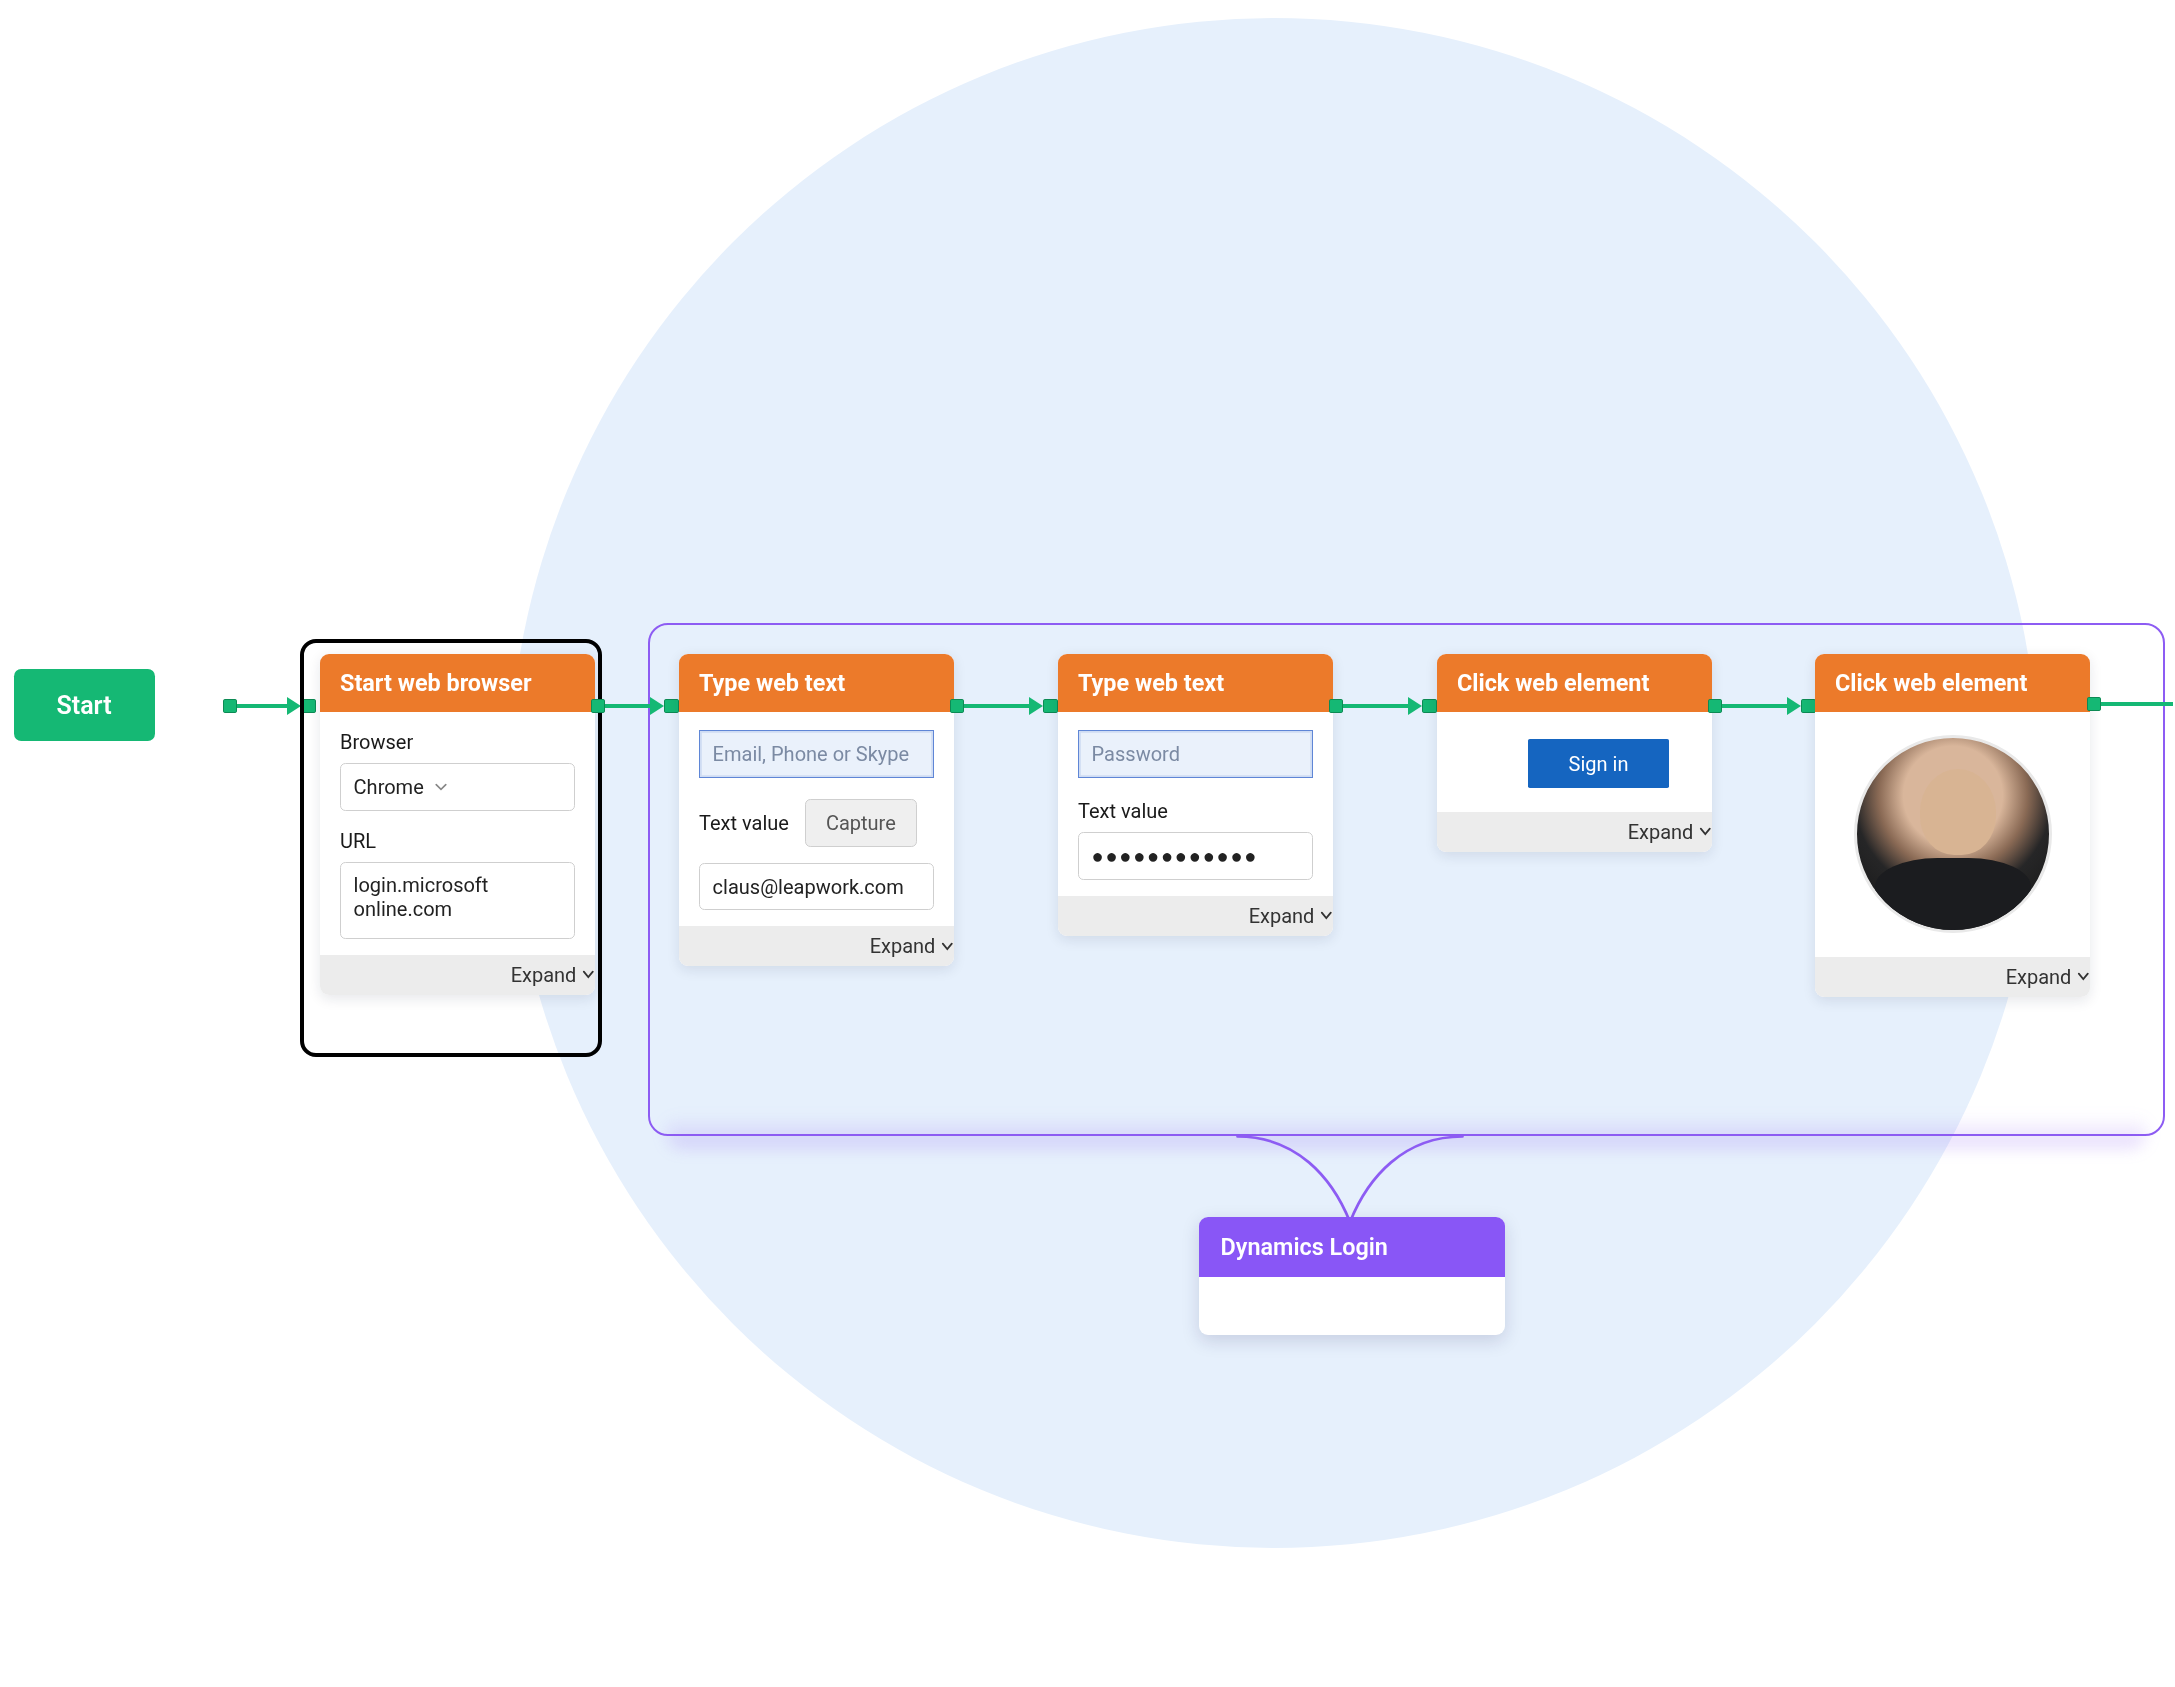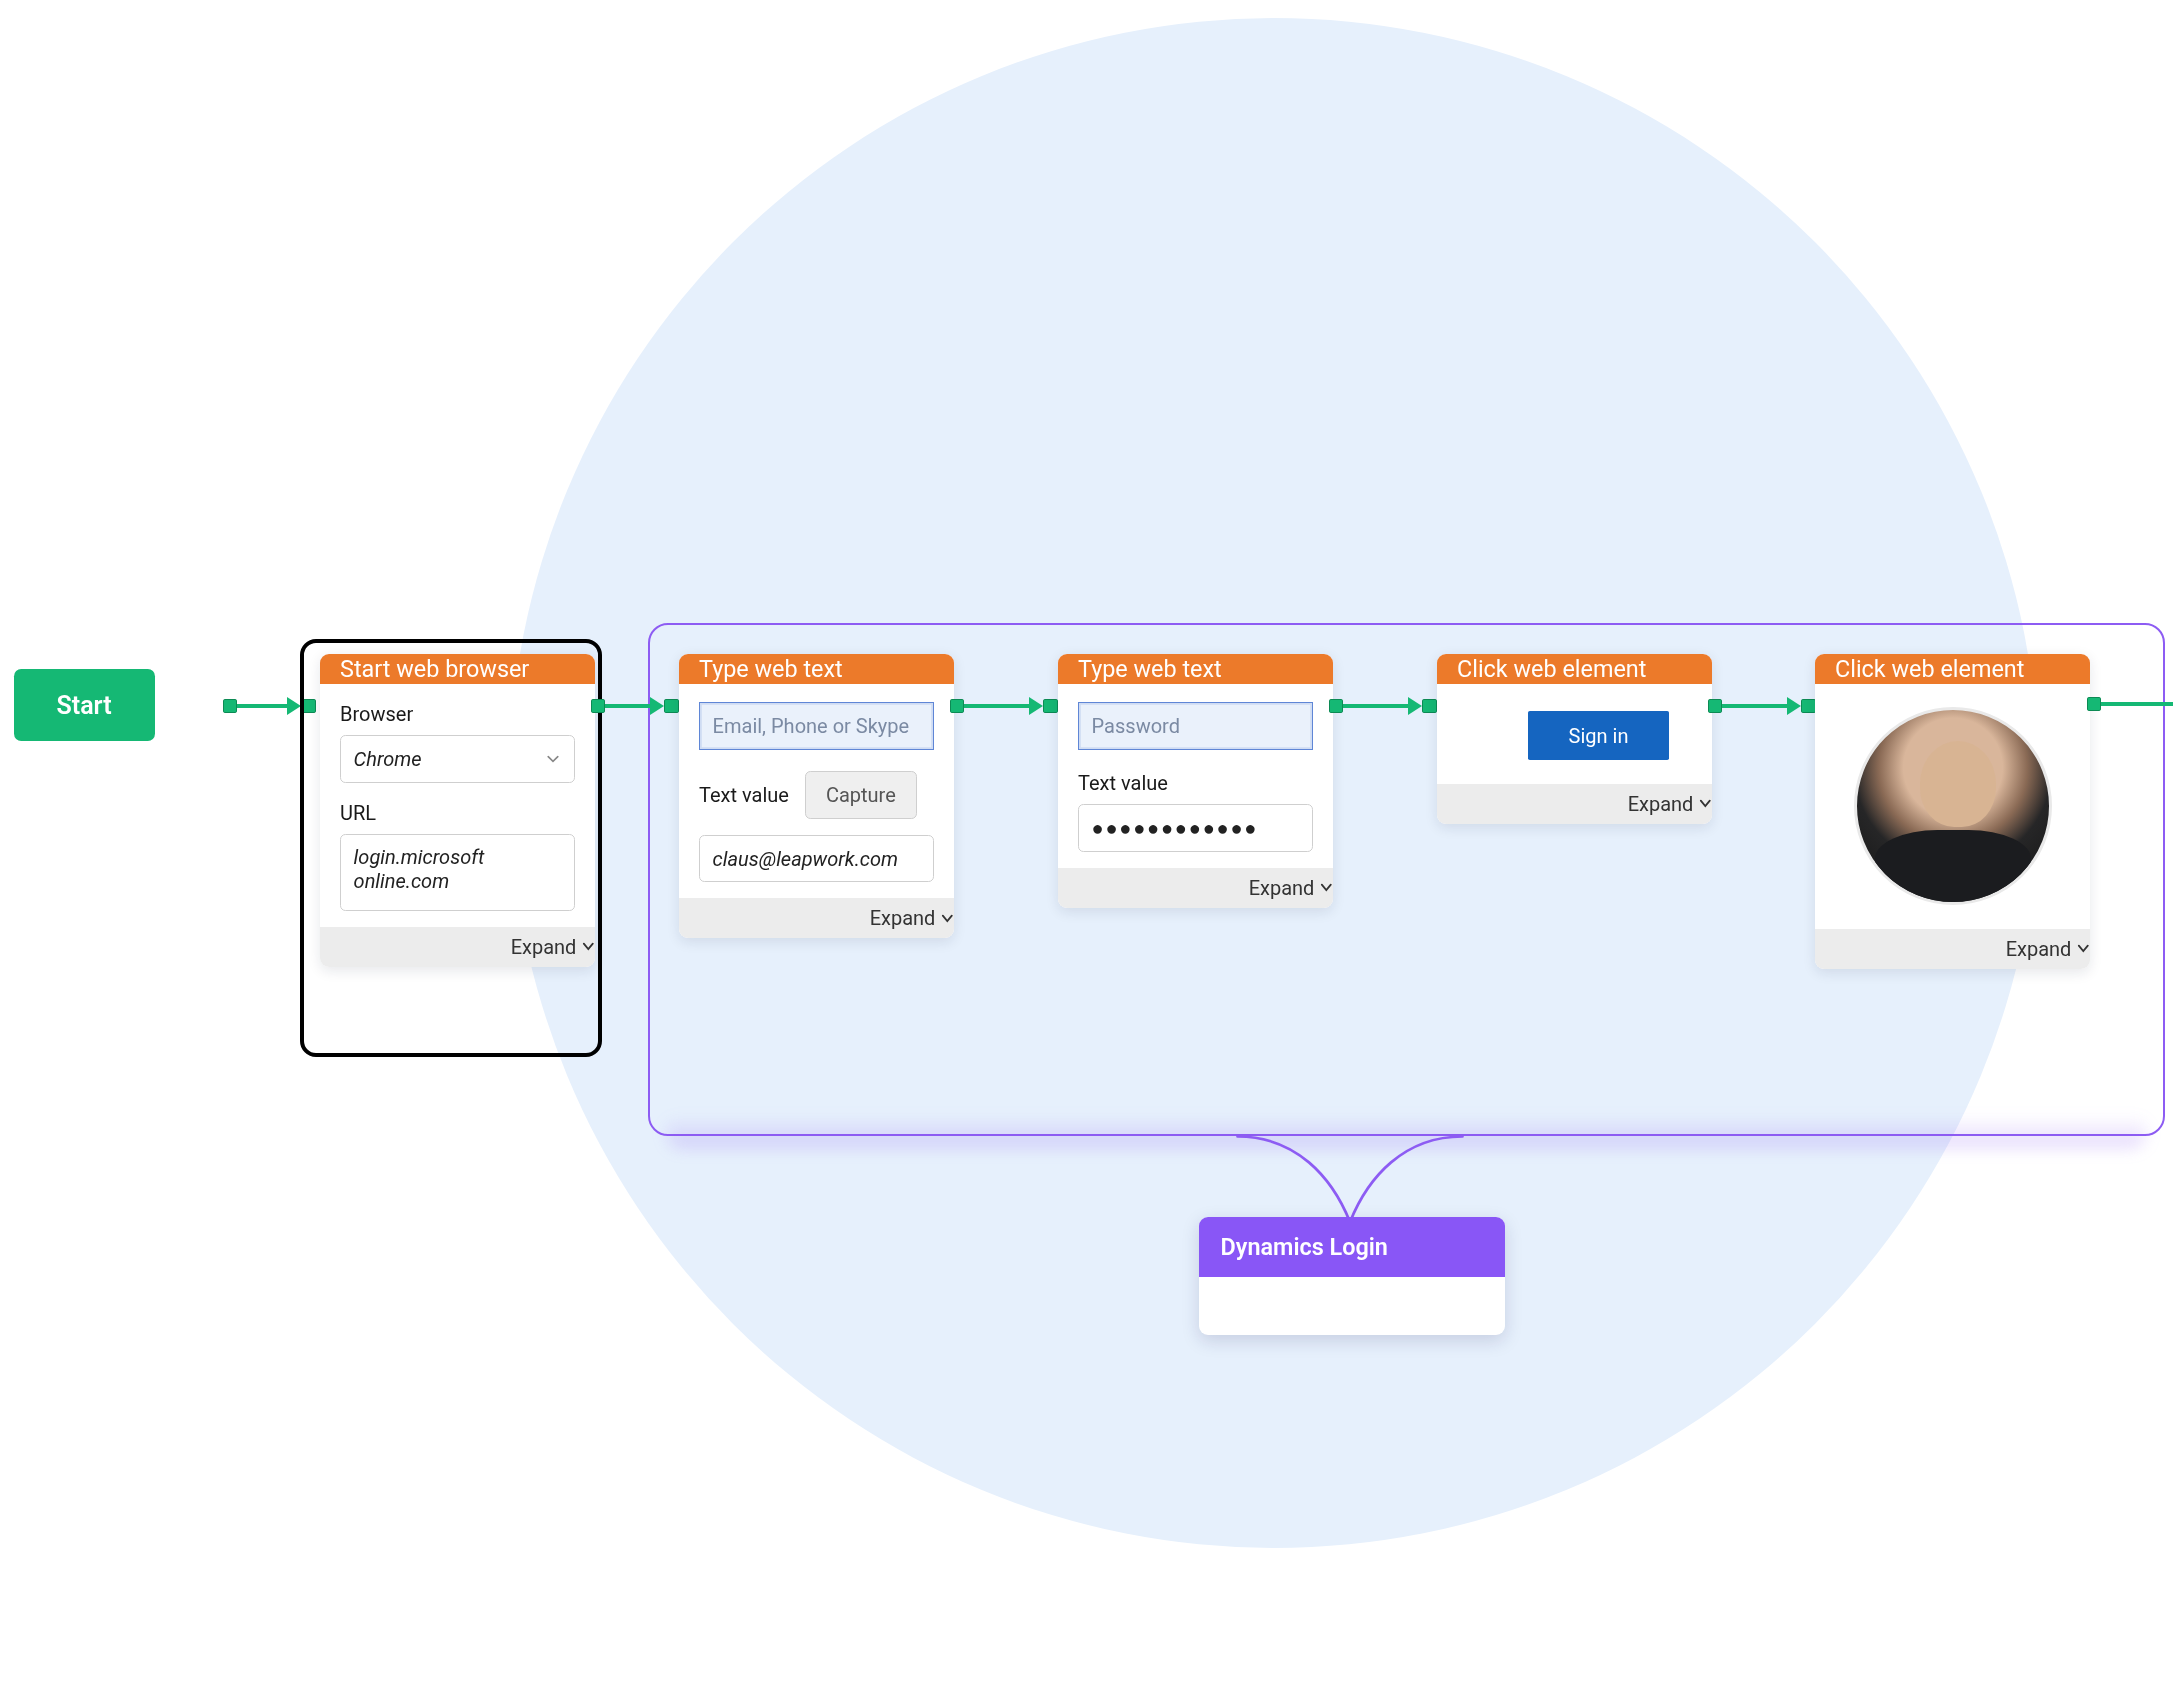--- a/index.html
+++ b/index.html
@@ -27,23 +27,23 @@
   }
   
   .node {
     position: absolute;
     background: #ffffff;
     border-radius: 9px;
     box-shadow: 0 3.6px 12.6px rgba(15, 30, 60, 0.10);
     overflow: hidden;
   }
   .node-header {
-    padding: 1px 20px;
+    padding: 15px 20px;
     font-size: 23.4px;
-    font-weight: 400;
+    font-weight: 700;
     color: #ffffff;
   }
   .hdr-orange { background: #ec7a2a; }
   .node-body {
     padding: 18px 20px 16px;
     font-size: 20px;
     color: #222;
   }
   .label {
     font-size: 20px;
@@ -55,23 +55,22 @@
     width: 100%;
     border: 0.9px solid #cfcfcf;
     border-radius: 5.4px;
     padding: 10.8px 12.6px;
     font-size: 20px;
     color: #222;
     background: #fff;
     margin-bottom: 18px;
     display: flex;
     align-items: center;
-    justify-content: space-between;
+    justify-content: flex-start;
     gap: 9px;
-    font-style: italic;
   }
   .field.no-mb { margin-bottom: 0; }
   .chev-down {
     width: 16px; height: 16px; display:inline-block;
   }
   .highlight-input {
     border: 1.8px solid #5f86d6;
     box-shadow: inset 0 0 0 1.8px #cfdcf3;
     background: #eaf1fb;
     padding: 10.8px 12.6px;

